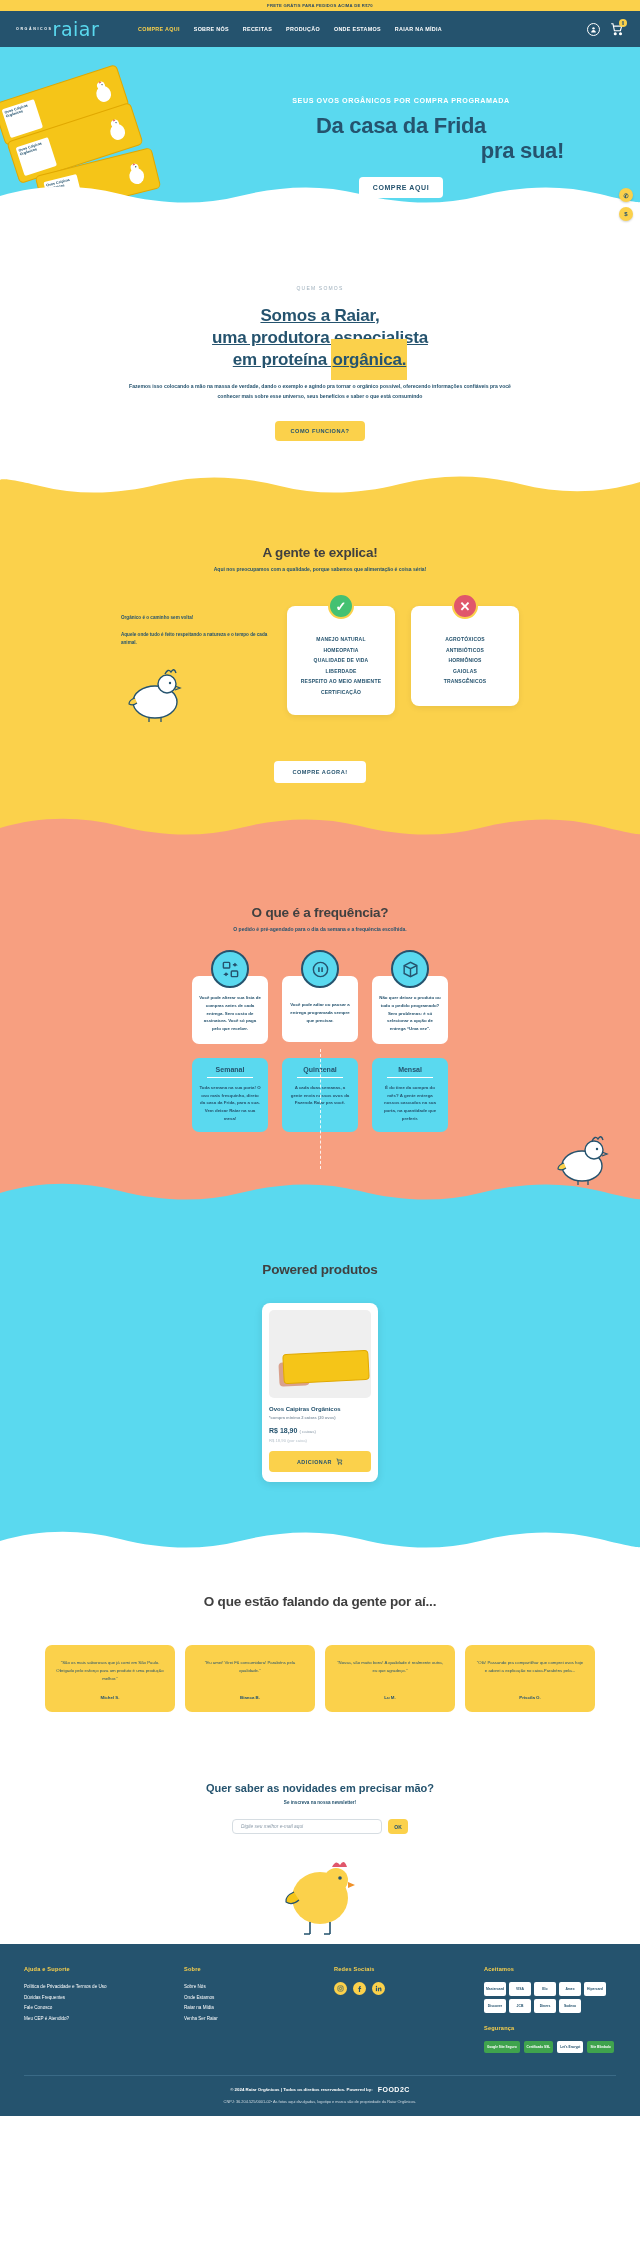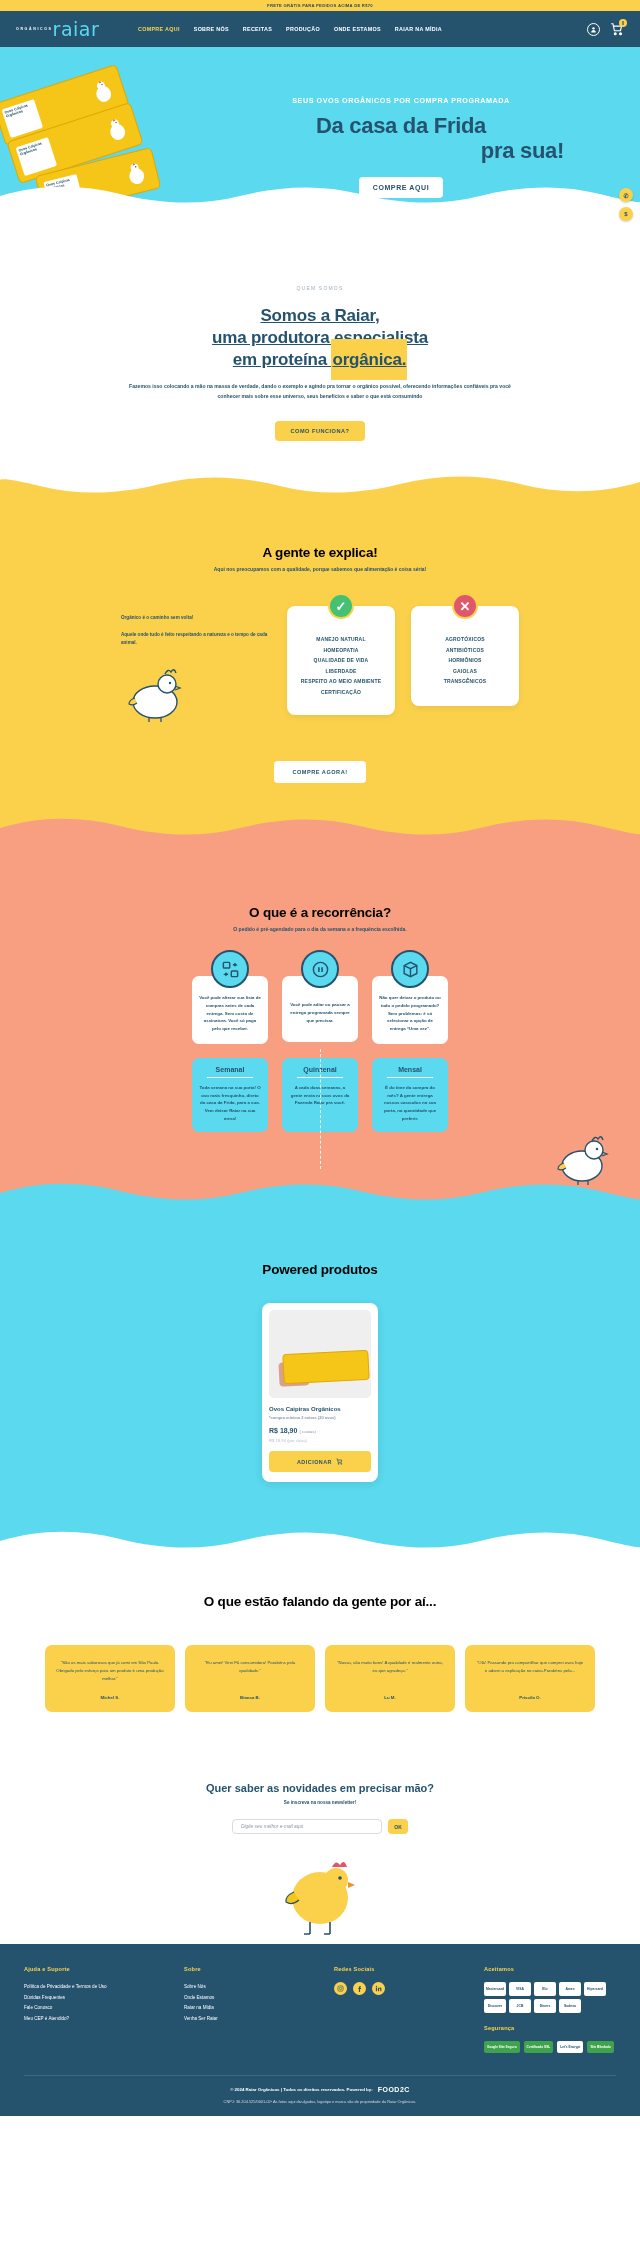--- a/index.html
+++ b/index.html
@@ -162,21 +162,21 @@
 
   
   .explica {
     background: #fbd14b; position: relative;
     padding: 70px 0 56px;
   }
   .wave-top { position: absolute; top: -1px; left: 0; width: 640px; height: 24px; }
   .wave-bottom { position: absolute; bottom: -1px; left: 0; width: 640px; height: 26px; }
   .sec-title {
     text-align: center; font-size: 13.5px; font-weight: bold;
-    color: #000000; letter-spacing: -.2px;
+    color: #404040; letter-spacing: -.2px;
   }
   .sec-sub {
     text-align: center; font-size: 5px; font-weight: bold;
     color: #25536e; margin-top: 6px;
   }
   .explica-row {
     display: flex; justify-content: center; align-items: flex-start;
     gap: 16px; margin-top: 34px; padding: 0 40px;
   }
   .explica-left { width: 150px; position: relative; padding-top: 8px; }
@@ -529,21 +529,21 @@
     </div>
     <div class="explica-cta">
       <button class="btn-white">COMPRE AGORA!</button>
     </div>
     <svg class="wave-bottom" viewBox="0 0 640 26" preserveAspectRatio="none">
       <path d="M0 14 C 40 2, 80 2, 120 12 S 200 24, 240 14 S 320 2, 360 12 S 440 24, 480 14 S 560 2, 600 12 S 640 20, 640 20 L640 26 L0 26 Z" fill="#f79f80"></path>
     </svg>
   </div>
 
   <div class="recor">
-    <div class="sec-title">O que é a recorrência?</div>
+    <div class="sec-title">O que é a frequência?</div>
     <div class="sec-sub">O pedido é pré-agendado para o dia da semana e a frequência escolhida.</div>
     <div class="dash-line"></div>
     <div class="recor-grid">
       <div class="recor-col">
         <div class="recor-icon">
           <svg viewBox="0 0 24 24" fill="none" stroke="#25536e" stroke-width="1.8">
             <rect x="3" y="3" width="8" height="7" rx="1"></rect>
               <rect x="13" y="14" width="8" height="7" rx="1"></rect>
             <path d="M15 6h4l-2-2M19 6l-2 2M9 18H5l2-2M5 18l2 2"></path>
           </svg>

